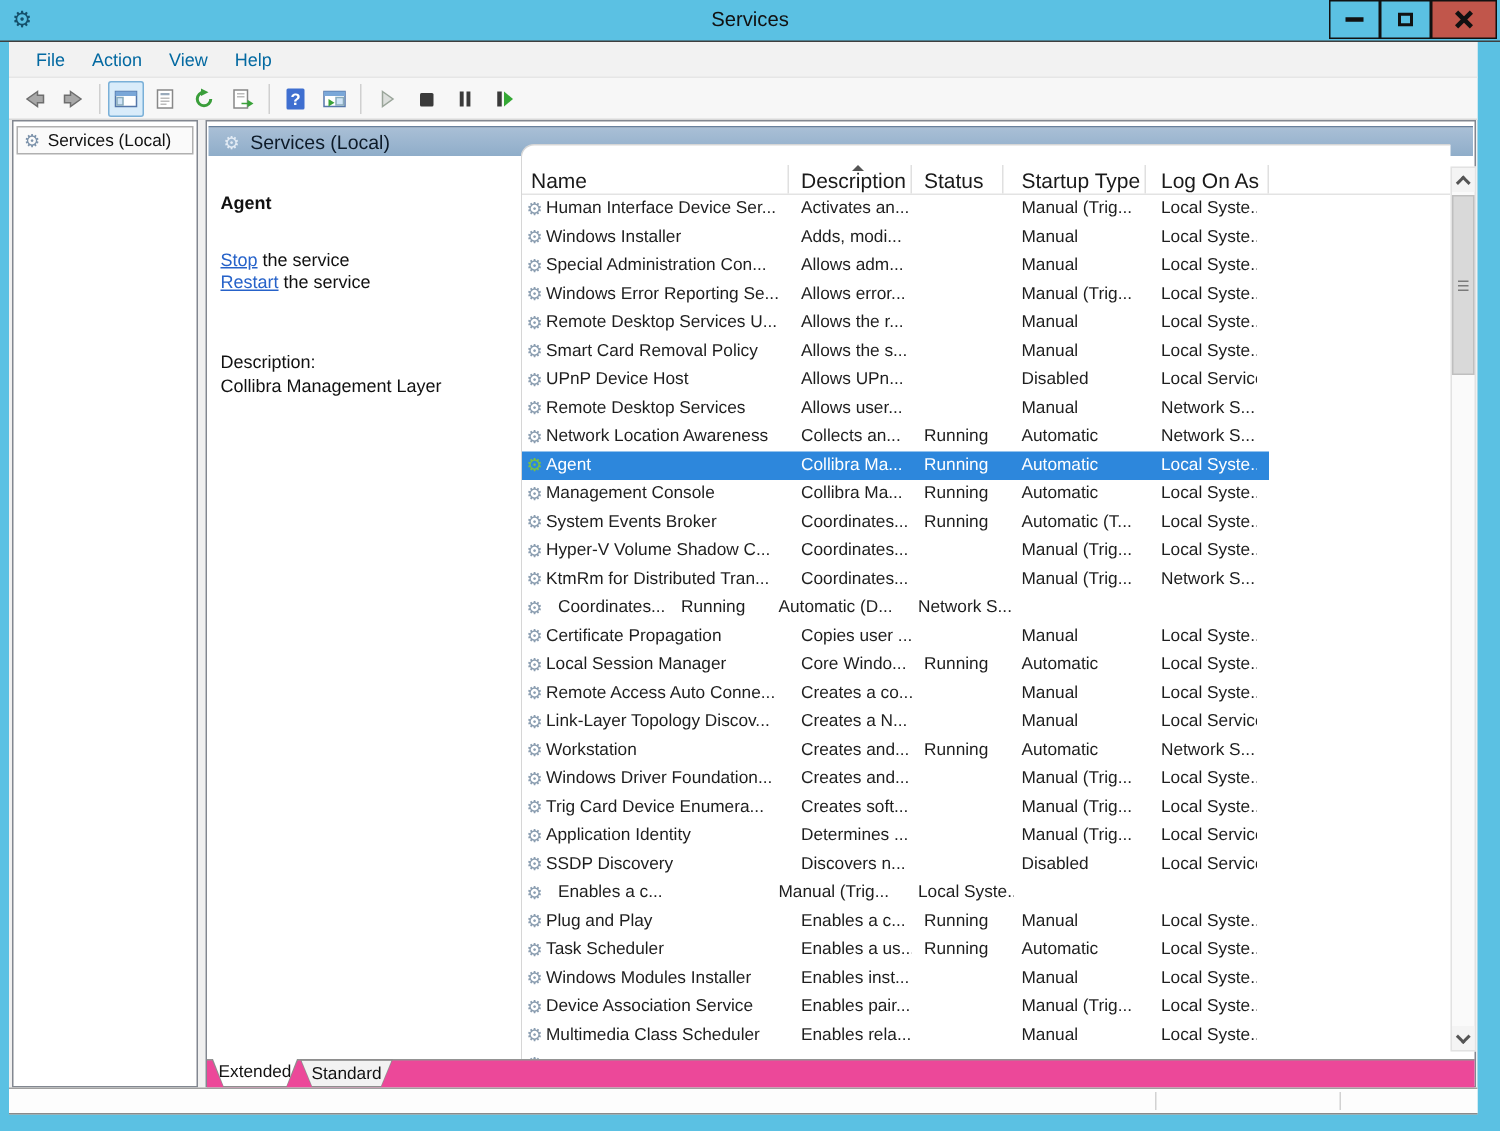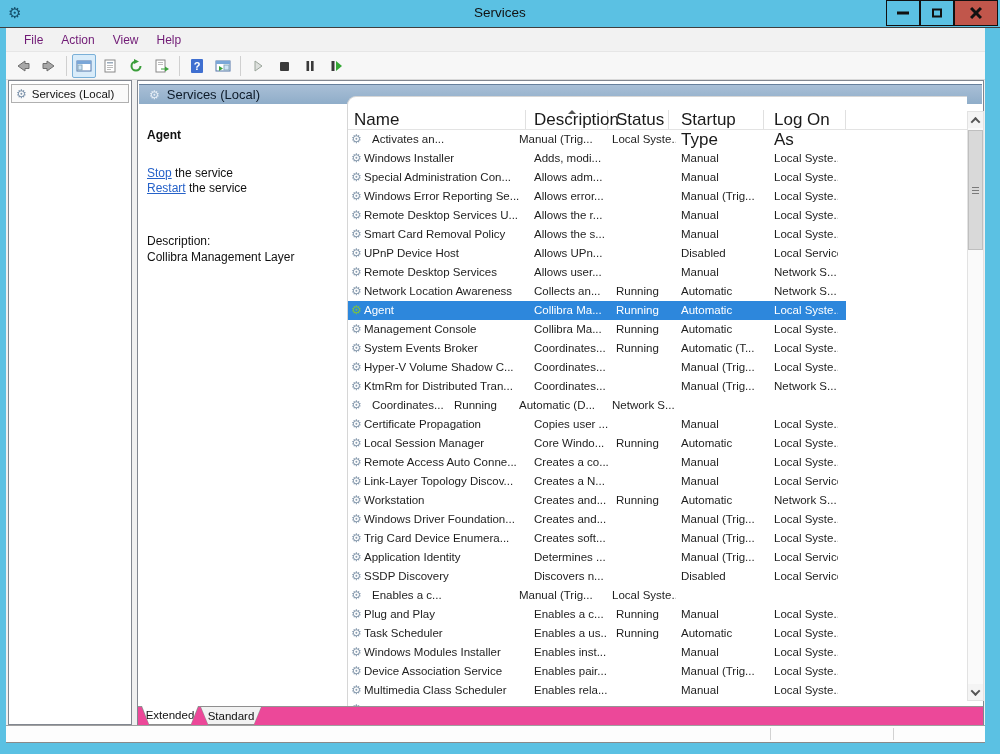--- a/index.html
+++ b/index.html
@@ -20,21 +20,21 @@
   .glyph-min{position:absolute;left:50%;top:50%;width:12px;height:3px;background:#111;transform:translate(-50%,-50%);}
   .glyph-max{position:absolute;left:50%;top:50%;width:10px;height:9px;border:2px solid #111;transform:translate(-50%,-50%);}
   .glyph-x b{position:absolute;left:50%;top:50%;width:14px;height:3px;background:#111;}
   .glyph-x b:nth-child(1){transform:translate(-50%,-50%) rotate(45deg);}
   .glyph-x b:nth-child(2){transform:translate(-50%,-50%) rotate(-45deg);}
 
   
   .content{position:absolute;left:6px;top:28px;width:979px;height:715px;background:#f0f0f0;border-bottom:1px solid #8a8a8a;}
 
   .menubar{position:absolute;left:0;top:0;width:100%;height:24px;background:#f2f2f2;display:flex;align-items:center;padding-left:9px;border-bottom:1px solid #e6e6e6;}
-  .menu-item{font-size:12px;color:#701a75;padding:3px 9px;}
+  .menu-item{font-size:12px;color:#0369a1;padding:3px 9px;}
 
   .toolbar{position:absolute;left:0;top:24px;width:100%;height:28px;background:#f7f7f7;border-bottom:1px solid #d9d9d9;display:flex;align-items:center;padding-left:4px;}
   .tbtn{width:24px;height:24px;display:flex;align-items:center;justify-content:center;margin:0 1px;}
   .tbtn.active-box{border:1px solid #7ab0d8;background:#d9ecfa;border-radius:2px;}
   .tsep{width:1px;height:20px;background:#d0d0d0;margin:0 4px;}
 
   
   .tree-panel{position:absolute;left:2px;top:52px;width:124px;height:645px;background:#fff;border:1px solid #828790;}
   .tree-item{position:absolute;left:2px;top:3px;right:2px;height:19px;border:1px solid #b0b0b0;background:#fafafa;display:flex;align-items:center;padding-left:4px;}
   .tree-item .gear{font-size:12px;color:#7d93ab;margin-right:5px;}
@@ -50,21 +50,21 @@
   .svc-name{position:absolute;left:8px;top:24px;font-size:12px;font-weight:bold;color:#111;}
   .link-line{position:absolute;left:8px;font-size:12px;color:#111;}
   .link-line a{color:var(--link);text-decoration:underline;}
   .stop-line{top:62px;} .restart-line{top:77px;}
   .desc-label{position:absolute;left:8px;top:130px;font-size:12px;color:#111;}
   .desc-text{position:absolute;left:8px;top:146px;font-size:12px;color:#111;width:190px;}
 
   
   .list-box{position:absolute;left:209px;top:15px;width:620px;height:610px;background:#fff;border-left:1px solid #d6d6d6;border-top:1px solid #d6d6d6;border-top-left-radius:9px;overflow:hidden;}
   .list-header{position:absolute;left:0;top:13px;width:100%;height:20px;display:flex;border-bottom:1px solid #e3e3e3;background:#fff;}
-  .hcell{font-size:17px;color:#1a1a1a;border-right:1px solid #e0e0e0;display:flex;align-items:flex-start;position:relative;}
+  .hcell{font-size:14px;color:#1a1a1a;border-right:1px solid #e0e0e0;display:flex;align-items:center;position:relative;}
   .h-name{width:178px;padding-left:6px;}
   .h-desc{width:82px;padding-left:8px;}
   .h-status{width:61px;padding-left:8px;}
   .h-startup{width:95px;padding-left:12px;}
   .h-logon{width:82px;padding-left:10px;}
   .h-fill{flex:1;border-right:none;}
   .sort-arrow{position:absolute;left:42px;top:0px;width:0;height:0;border-left:4px solid transparent;border-right:4px solid transparent;border-bottom:4px solid #555;}
 
   #rows{position:absolute;left:0;top:33px;width:498px;}
   .lrow{display:flex;height:19px;line-height:19px;width:498px;}
@@ -256,20 +256,21 @@
               <span>Startup Type</span>
             </div>
           <div class="hcell h-logon">
               <span>Log On As</span>
             </div>
           <div class="hcell h-fill"></div>
         </div>
         <div id="rows">
             <div class="lrow">
               <span class="svc-icon">⚙</span>
+              <span class="cell c-name">Human Interface Device Ser...</span>
               <span class="cell c-desc">Activates an...</span>
               <span class="cell c-status"></span>
               <span class="cell c-startup">Manual (Trig...</span>
               <span class="cell c-logon">Local Syste...</span>
             </div>
             <div class="lrow">
               <span class="svc-icon">⚙</span>
               <span class="cell c-name">Windows Installer</span>
               <span class="cell c-desc">Adds, modi...</span>
               <span class="cell c-status"></span>

